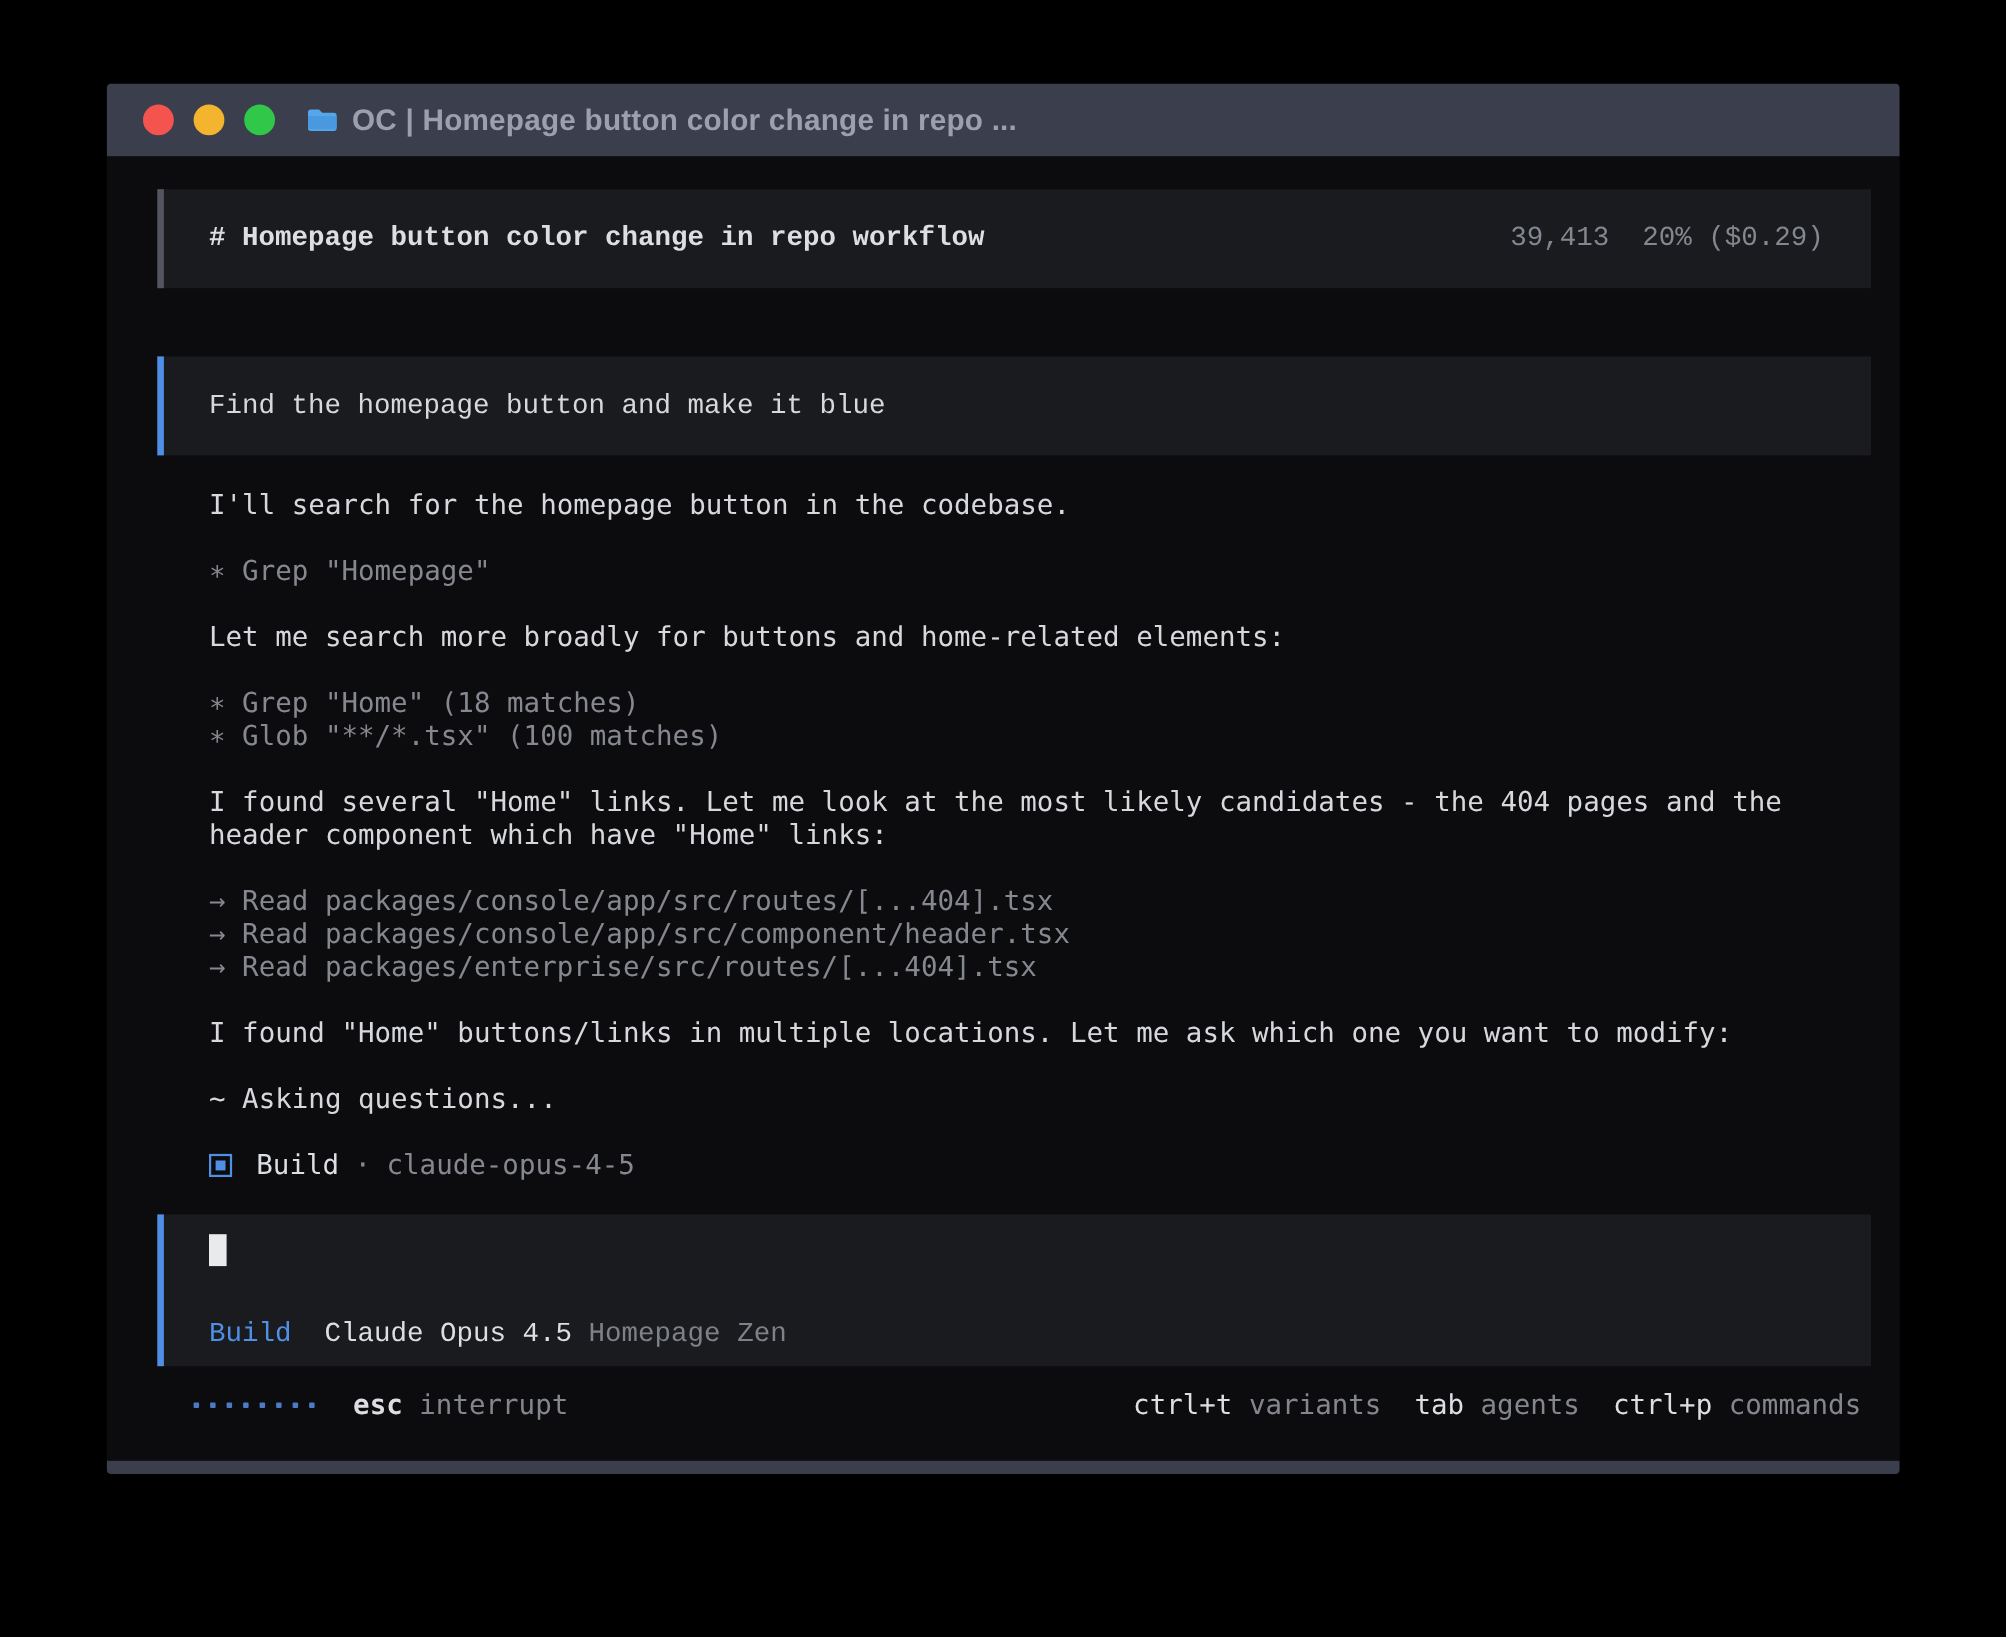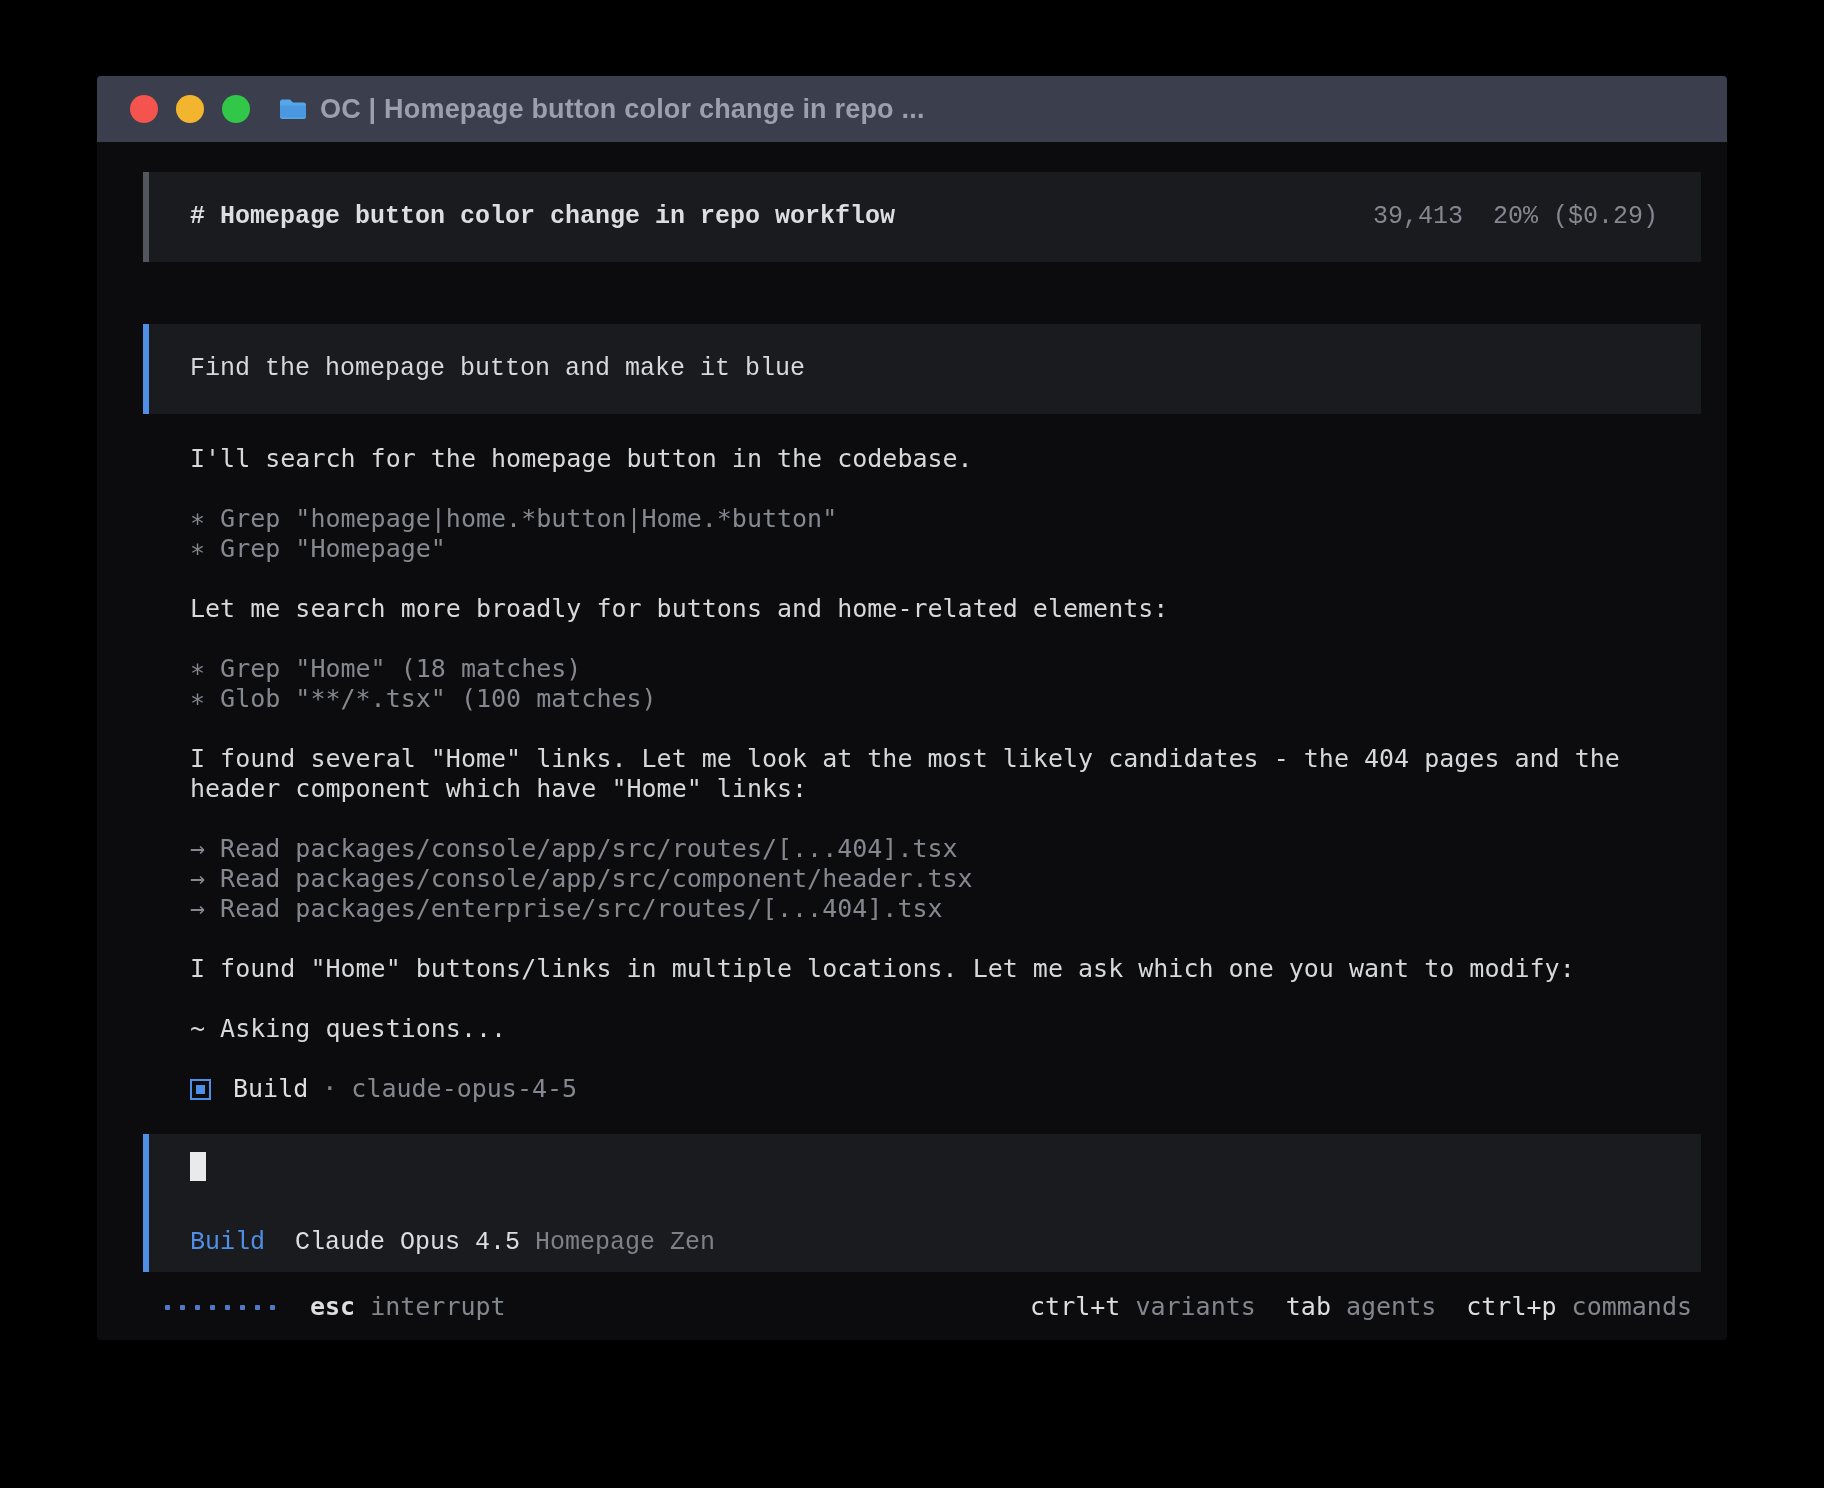--- a/index.html
+++ b/index.html
@@ -59,21 +59,21 @@
   .badge-model { color:#85888f; }
 
   .cursor-block { width:16px; height:29px; background:#e9eaec; }
   .input-footer { position:absolute; left:41px; bottom:14px; white-space:pre; }
   .input-agent { color:#4f8fe6; }
   .input-model { color:#dcdee2; }
   .input-provider { color:#7e8188; }
 
   .statusbar {
     height:30px; display:flex; align-items:flex-end;
-    padding-left:68px; padding-right:35px;
+    padding-left:68px; padding-right:35px;margin-left:11px;
   }
   .status-left { display:flex; align-items:center; }
   .dots { display:flex; gap:10px; align-items:center; }
   .dot { width:5px; height:5px; border-radius:1px; background:#4e79c4; }
   .status-esc { margin-left:35px; font-weight:bold; color:#dcdee2; }
   .status-esc-label { margin-left:15px; color:#83868d; }
   .status-right { margin-left:auto; display:flex; align-items:center; }
   .kb { font-weight:normal; color:#dcdee2; }
   .kb-label { color:#83868d; margin-left:15px; }
   .kb-group { margin-left:30px; }
@@ -113,21 +113,20 @@
     <div class="spacer-30"></div>
 
     <div class="box user-box">
       <span class="user-text">Find the homepage button and make it blue</span>
     </div>
 
     <div class="spacer-30"></div>
 
     <div class="row text">I'll search for the homepage button in the codebase.</div>
     <div class="row blank"></div>
-    <div class="row tool">∗ Grep "homepage|home.*button|Home.*button"</div>
     <div class="row tool">∗ Grep "Homepage"</div>
     <div class="row blank"></div>
     <div class="row text">Let me search more broadly for buttons and home-related elements:</div>
     <div class="row blank"></div>
     <div class="row tool">∗ Grep "Home" (18 matches)</div>
     <div class="row tool">∗ Glob "**/*.tsx" (100 matches)</div>
     <div class="row blank"></div>
     <div class="row text">I found several "Home" links. Let me look at the most likely candidates - the 404 pages and the</div>
     <div class="row text">header component which have "Home" links:</div>
     <div class="row blank"></div>

